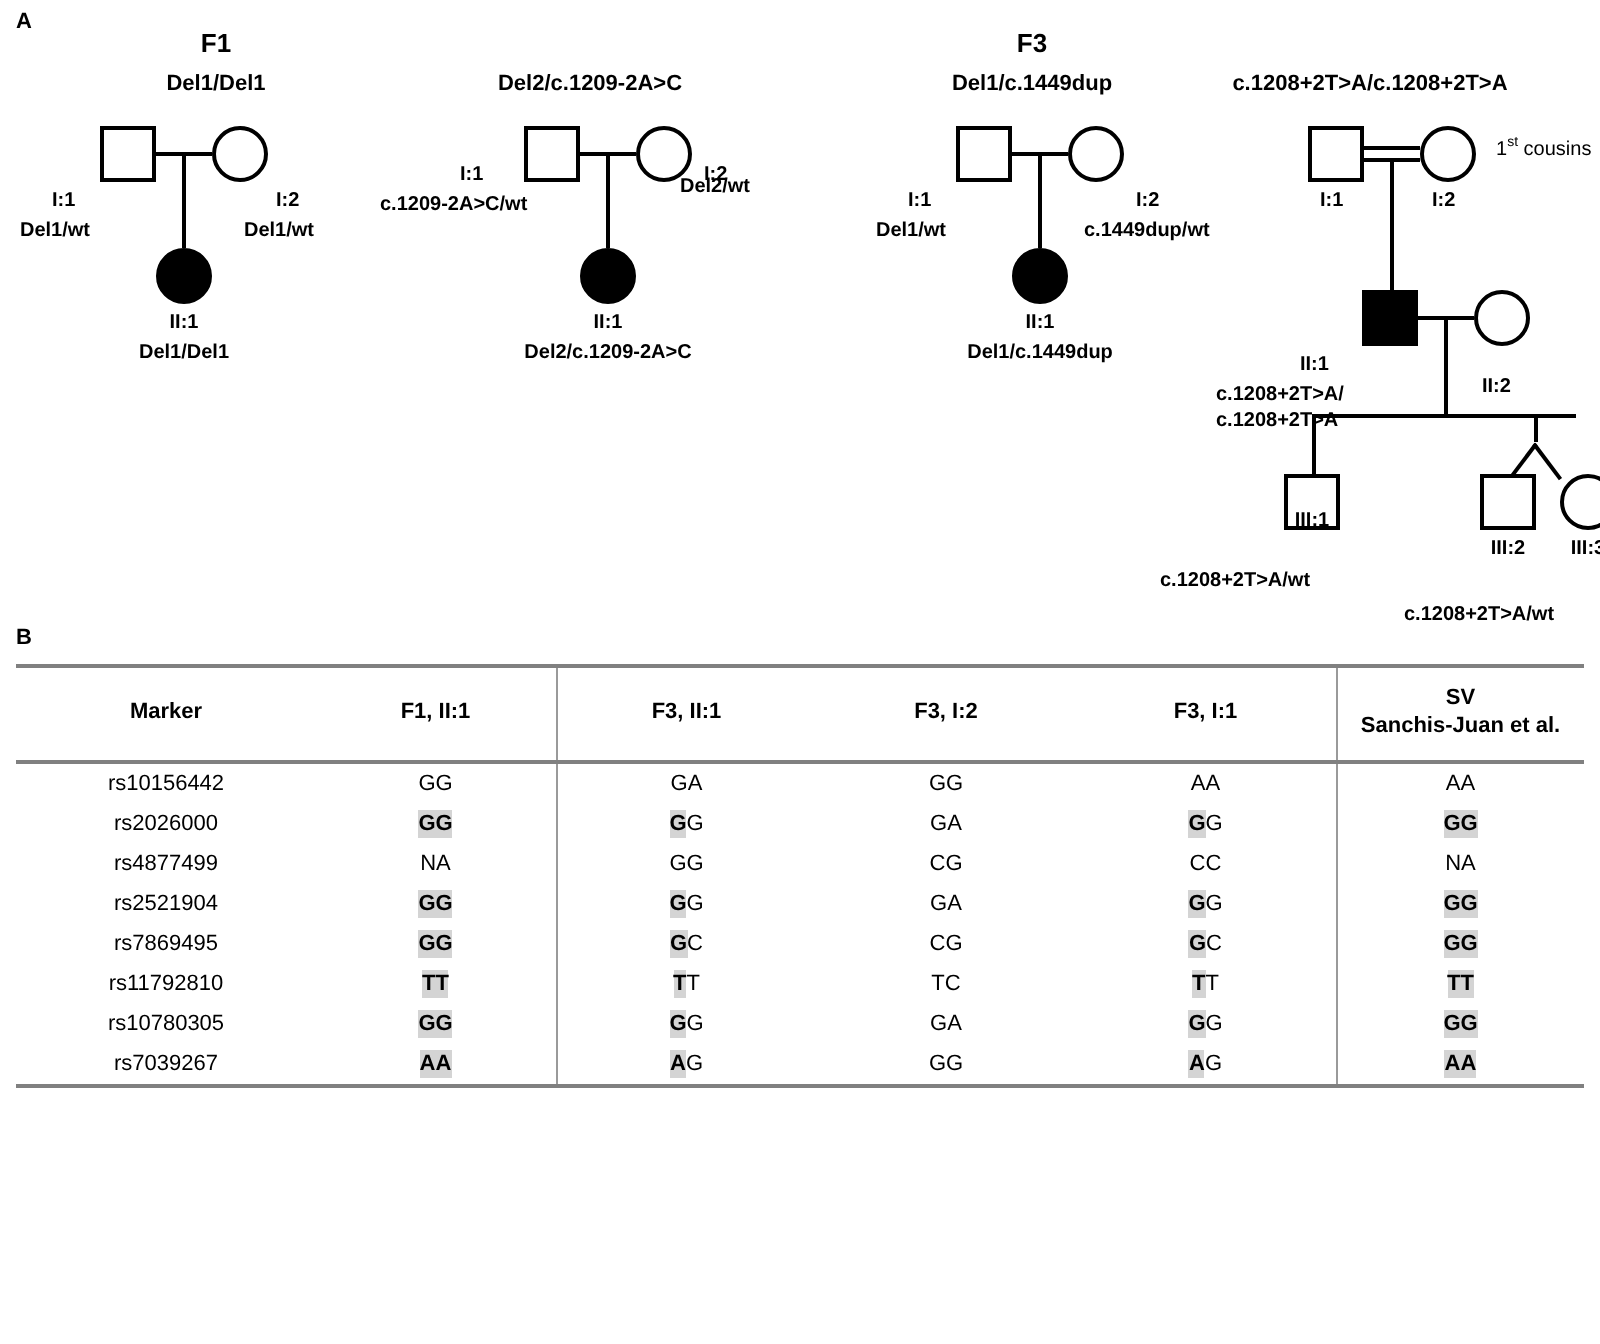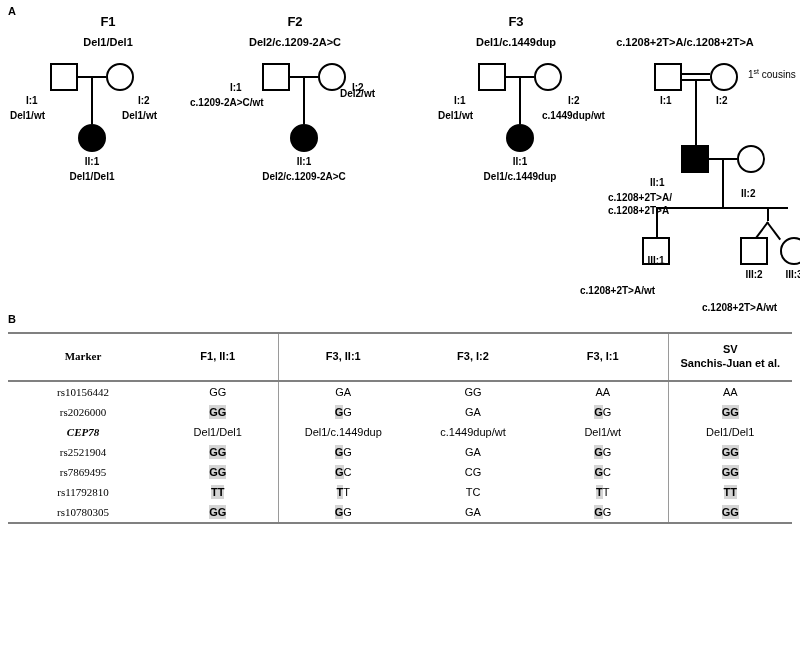--- a/index.html
+++ b/index.html
@@ -124,21 +124,21 @@
   table.geno thead th {
     font-weight: bold;
     font-size: 11px;
     height: 46px;
     line-height: 1.25;
   }
   thead tr.head-row th { border-top: 2px solid #808080; border-bottom: 2px solid #808080; }
   tbody tr:last-child td { border-bottom: 2px solid #808080; }
   .vsep-r { border-right: 1px solid #9a9a9a; }
 
-  td.marker, th.marker { text-align: center; font-family: Liberation Serif, serif; }
+  td.marker, th.marker { text-align: center; }
   .gene-row .marker { font-weight: bold; font-style: italic; }
   .hl {
     background: #d4d4d4;
     font-weight: bold;
     padding: 1px 0;
   }
   .italic { }
 </style>
 </head>
 <body>
@@ -166,21 +166,20 @@
     <div class="genolab" style="left:2px; top:110px;">Del1/wt</div>
 
     <div class="idlab" style="left:130px; top:95px;">I:2</div>
     <div class="genolab" style="left:114px; top:110px;">Del1/wt</div>
 
     <div class="idlab ctr" style="left:60px; top:156px; width:48px;">II:1</div>
     <div class="genolab ctr" style="left:44px; top:171px; width:80px;">Del1/Del1</div>
   </div>
 
   <div class="family" id="fam-f2" style="left:190px; width:210px; height:230px;">
-    <div class="fam-title">F2</div>
     <div class="fam-geno">Del2/c.1209-2A&gt;C</div>
 
     <div class="sq" style="left:72px; top:63px;"></div>
     <div class="ci" style="left:128px; top:63px;"></div>
     <div class="hline" style="left:100px; top:76px; width:28px;"></div>
     <div class="vline" style="left:113px; top:77px; height:47px;"></div>
     <div class="ci affected" style="left:100px; top:124px;"></div>
 
     <div class="idlab" style="left:40px; top:82px;">I:1</div>
     <div class="genolab" style="left:0px; top:97px;">c.1209-2A&gt;C/wt</div>
@@ -296,27 +295,27 @@
           <td>AA</td>
         </tr>
         <tr>
           <td class="marker">rs2026000</td>
           <td class="vsep-r"><span class="hl">GG</span></td>
           <td><span class="hl">G</span><span>G</span></td>
           <td>GA</td>
           <td class="vsep-r"><span class="hl">G</span><span>G</span></td>
           <td><span class="hl">GG</span></td>
         </tr>
-        <tr class="gene-row">
-          <td class="marker">CEP78</td>
-          <td class="vsep-r">Del1/Del1</td>
-          <td>Del1/c.1449dup</td>
-          <td>c.1449dup/wt</td>
-          <td class="vsep-r">Del1/wt</td>
-          <td>Del1/Del1</td>
+        <tr>
+          <td class="marker">rs4877499</td>
+          <td class="vsep-r">NA</td>
+          <td>GG</td>
+          <td>CG</td>
+          <td class="vsep-r">CC</td>
+          <td>NA</td>
         </tr>
         <tr>
           <td class="marker">rs2521904</td>
           <td class="vsep-r"><span class="hl">GG</span></td>
           <td><span class="hl">G</span><span>G</span></td>
           <td>GA</td>
           <td class="vsep-r"><span class="hl">G</span><span>G</span></td>
           <td><span class="hl">GG</span></td>
         </tr>
         <tr>
@@ -336,15 +335,23 @@
           <td><span class="hl">TT</span></td>
         </tr>
         <tr>
           <td class="marker">rs10780305</td>
           <td class="vsep-r"><span class="hl">GG</span></td>
           <td><span class="hl">G</span><span>G</span></td>
           <td>GA</td>
           <td class="vsep-r"><span class="hl">G</span><span>G</span></td>
           <td><span class="hl">GG</span></td>
         </tr>
+        <tr>
+          <td class="marker">rs7039267</td>
+          <td class="vsep-r"><span class="hl">AA</span></td>
+          <td><span class="hl">A</span><span>G</span></td>
+          <td>GG</td>
+          <td class="vsep-r"><span class="hl">A</span><span>G</span></td>
+          <td><span class="hl">AA</span></td>
+        </tr>
       </tbody>
   </table>
 </div>
 
 </body></html>

